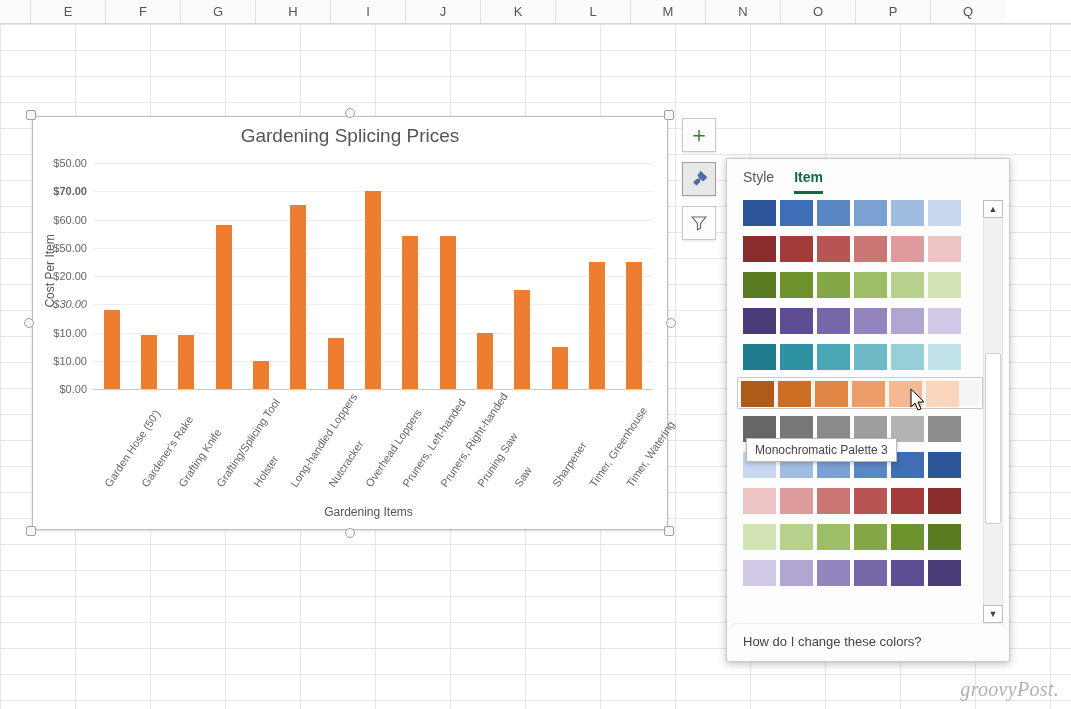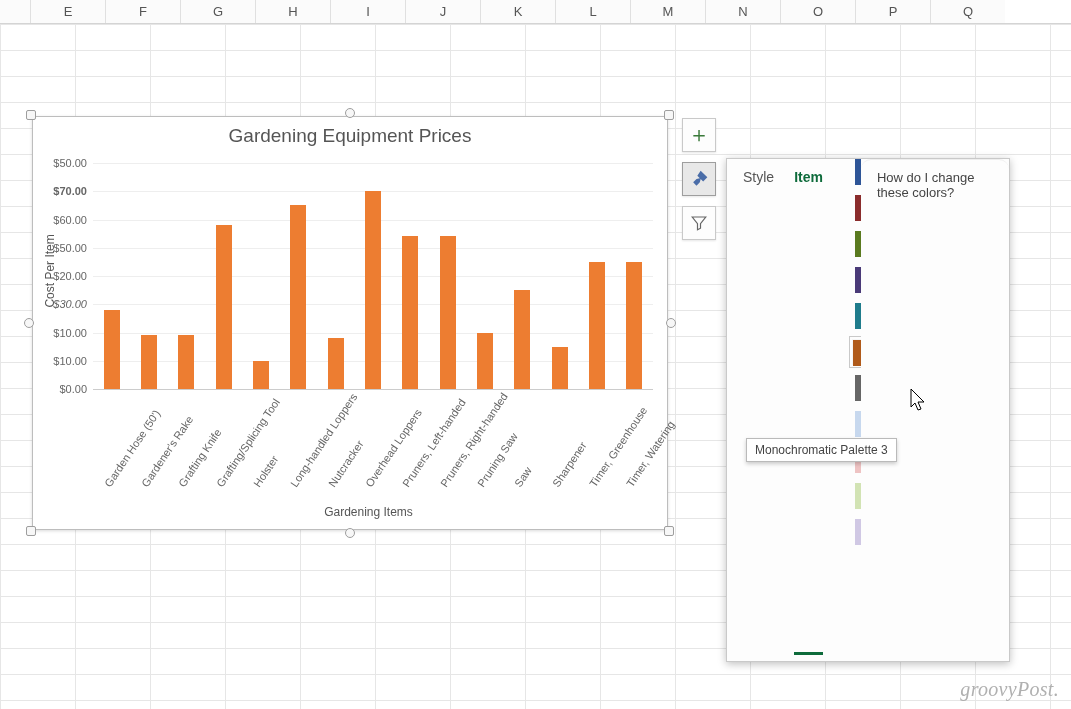--- a/index.html
+++ b/index.html
@@ -49,21 +49,21 @@
 
   .y-axis-title { position: absolute; left: 10px; top: 50%; transform: translateY(-110%) rotate(-90deg); transform-origin: left top; font-size: 12px; color: #555; white-space: nowrap; }
   .x-axis-title { position: absolute; bottom: 10px; left: 9px; right: 0; text-align: center; font-size: 12px; color: #555; margin-left: 28px; }
 
   
   .side-btns { position: absolute; left: 682px; top: 118px; display: flex; flex-direction: column; gap: 10px; }
   .side-btn { width: 34px; height: 34px; border: 1px solid #c9c9c9; background: #fdfdfd; display: flex; align-items: center; justify-content: center; box-shadow: 0 1px 2px rgba(0,0,0,.1); }
   .side-btn.active { background: #e8e8e8; border-color: #9e9e9e; }
 
   
-  .popup { position: absolute; left: 726px; top: 158px; width: 284px; height: 504px; background: #fdfdfd; border: 1px solid #c9c9c9; box-shadow: 0 2px 8px rgba(0,0,0,.25); display: flex; flex-direction: row; }
+  .popup { position: absolute; left: 726px; top: 158px; width: 284px; height: 504px; background: #fdfdfd; border: 1px solid #c9c9c9; box-shadow: 0 2px 8px rgba(0,0,0,.25); display: flex; flex-direction: column; }
   .popup-tabs { display: flex; gap: 20px; padding: 10px 16px 6px 16px; }
   .pt { font-size: 14px; color: #555; padding-bottom: 6px; cursor: pointer; }
   .pt.active { color: #0E6B3B; border-bottom: 3px solid #0E6B3B; font-weight: 600; }
 
   .palette-viewport { flex: 1; display: flex; overflow: hidden; padding: 0 6px 0 16px; }
   .palette-col { flex: 1; }
   .pal-row { display: flex; gap: 4px; margin-bottom: 10px; height: 26px; }
   .pal-row.sel { outline: 1px solid #c9c9c9; outline-offset: 2px; background: #f5f5f5; padding: 1px; margin-left: -3px; margin-right: -3px; }
   .sw { width: 33px; height: 26px; }
   .sb { width: 20px; display: flex; flex-direction: column; align-items: stretch; margin-left: 6px; }
@@ -97,21 +97,21 @@
     <div class="col-h">N</div>
     <div class="col-h">O</div>
     <div class="col-h">P</div>
     <div class="col-h">Q</div>
   </div>
 
 <div class="grid"></div>
 
 <div class="chart-sel-wrap">
   <div class="chart-box">
-    <div class="chart-title">Gardening Equipment Prices</div>
+    <div class="chart-title">Gardening Splicing Prices</div>
     <div class="y-axis-title">Cost Per Item</div>
     <div class="plot-area">
 
     <div class="gridline base" style="top: 100%;"></div>
         <div class="y-tick" style="top: 100%;">$0.00</div>
         <div class="gridline" style="top: 87.5%;"></div>
         <div class="y-tick" style="top: 87.5%;">$10.00</div>
         <div class="gridline" style="top: 75%;"></div>
         <div class="y-tick" style="top: 75%;">$10.00</div>
         <div class="gridline" style="top: 62.5%;"></div>

